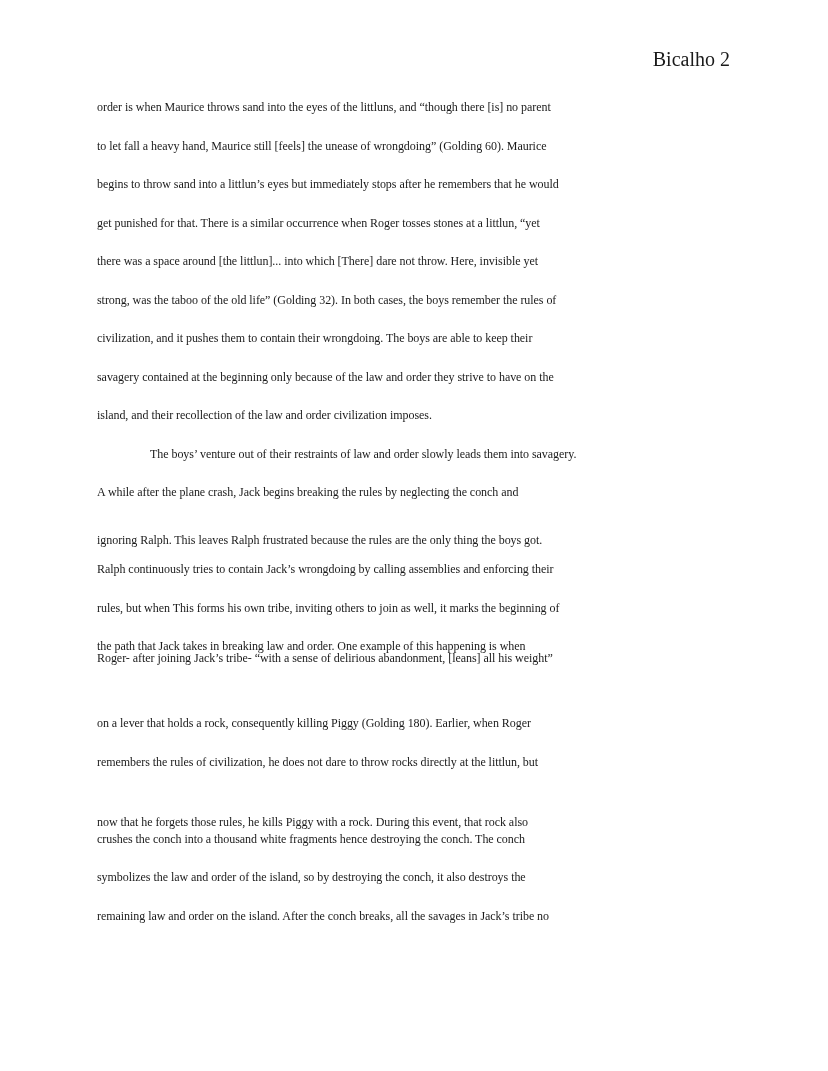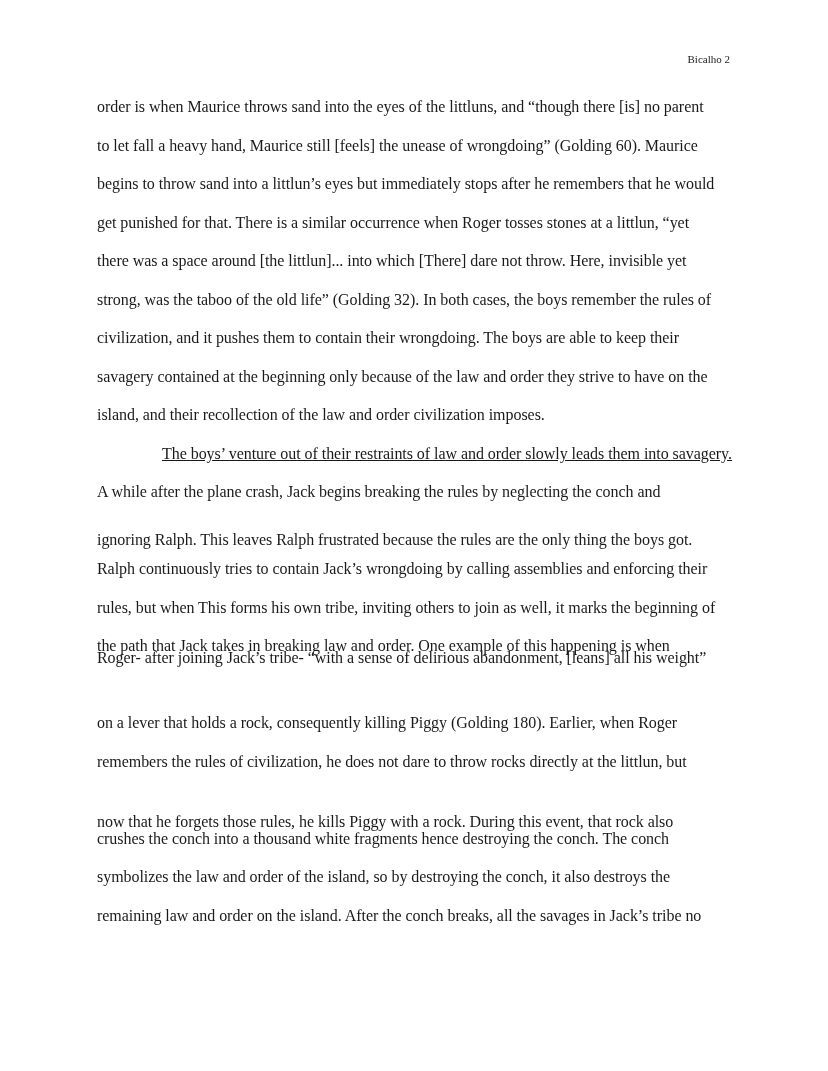--- a/index.html
+++ b/index.html
@@ -20,35 +20,34 @@
       left: 0;
       top: 0;
       width: 828px;
       height: 1071px;
       background: #ffffff;
     }
     .header {
       position: absolute;
       top: 49px;
       right: 98px;
-      font-size: 11px;
+      font-size: 20px;
       line-height: 20px;
       white-space: nowrap;
     }
     .line {
       position: absolute;
       left: 97px;
-      font-size: 16px;
+      font-size: 12px;
       line-height: 20px;
       white-space: nowrap;
       letter-spacing: -0.05px;
     }
     .line.indent {
-      left: 162px;
-      text-decoration: underline;
+      left: 150px;
     }
   </style>
 </head>
 <body>
 
 <div class="page">
   <div class="header">Bicalho 2</div>
 
   <div>
     <div class="line" style="top:97px">order is when Maurice throws sand into the eyes of the littluns, and “though there [is] no parent</div>

